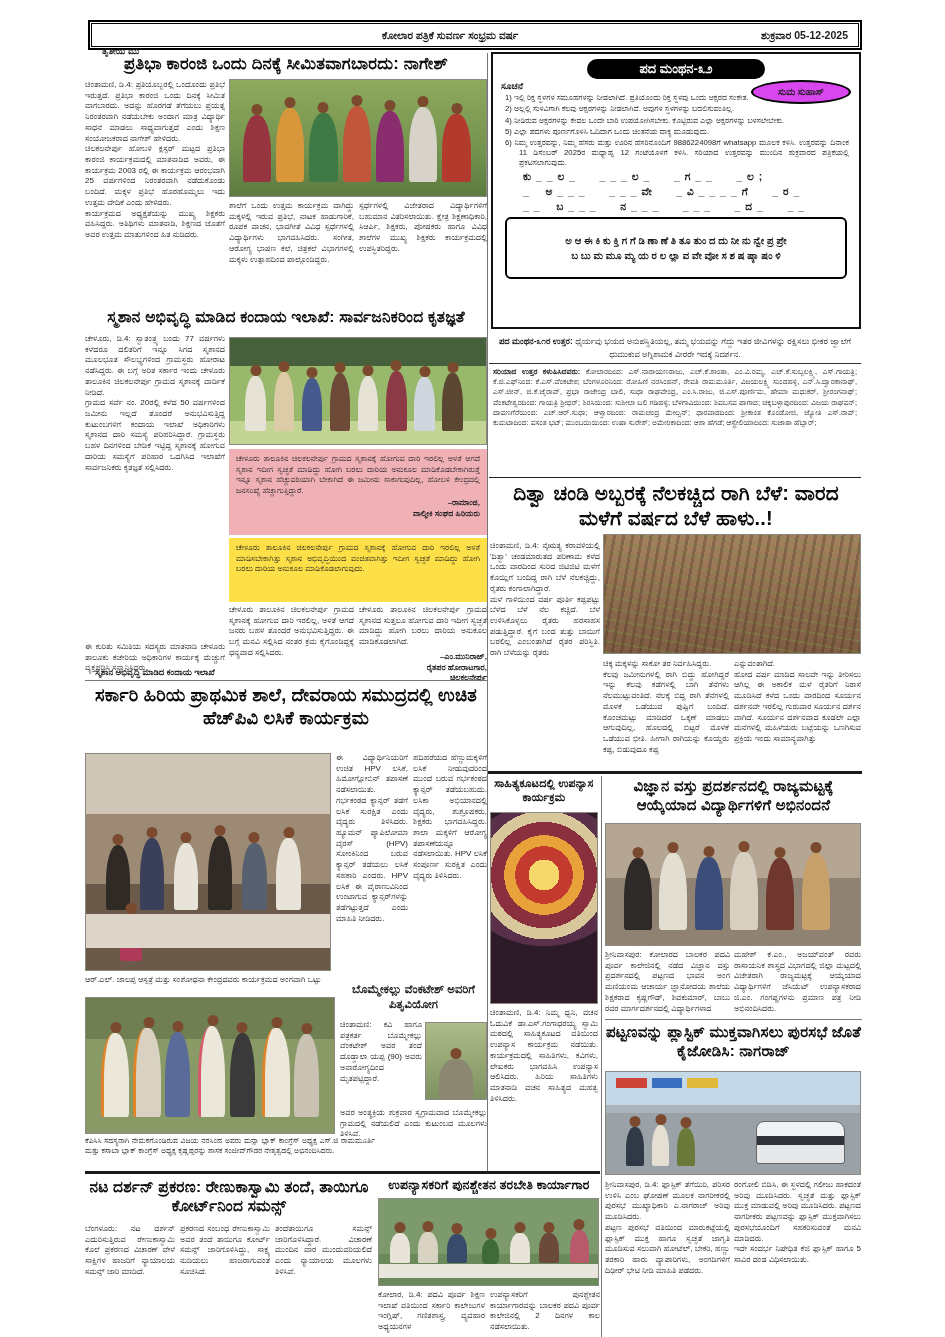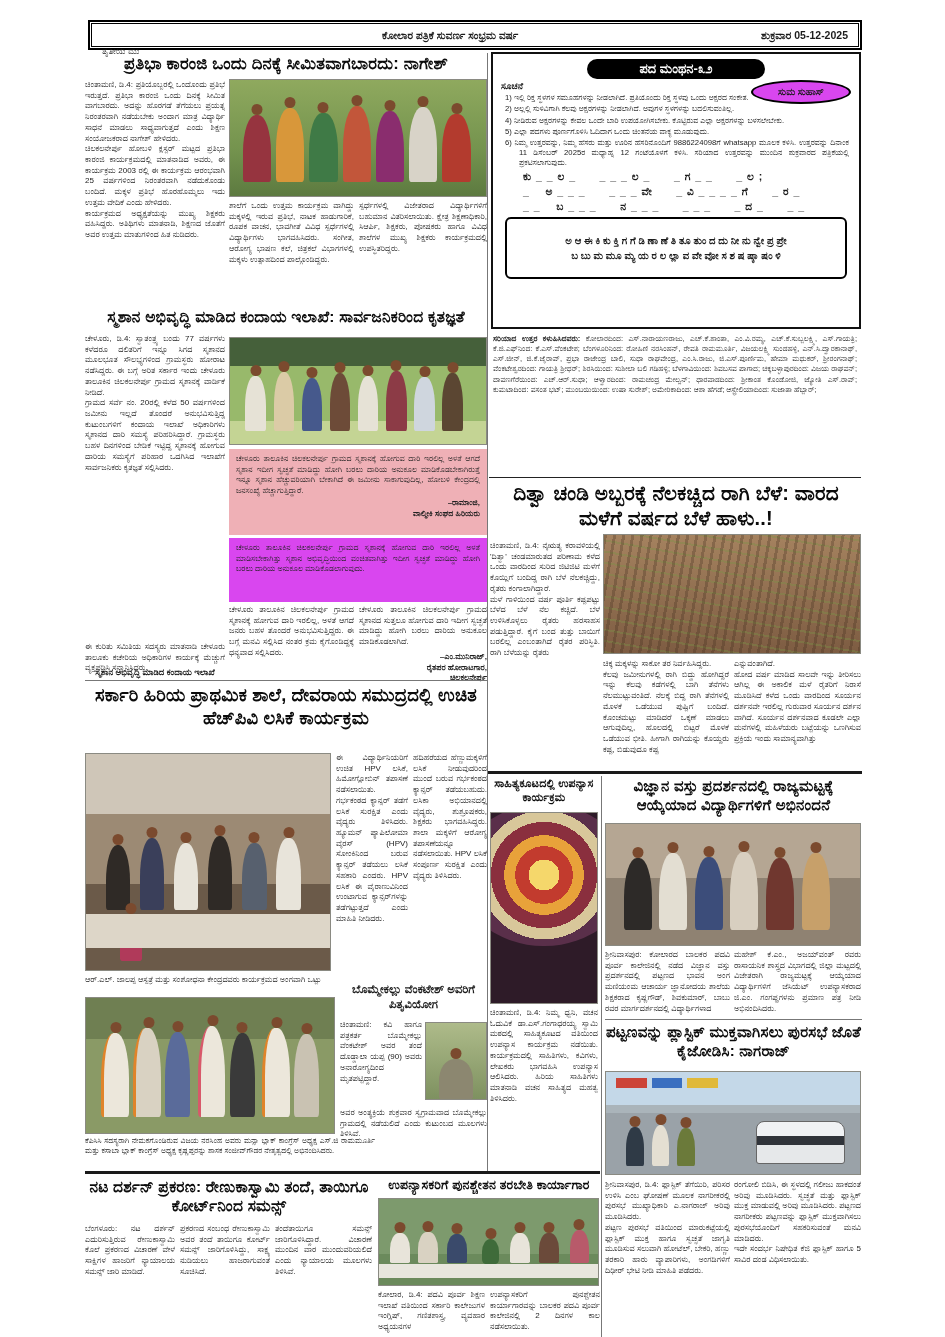--- a/index.html
+++ b/index.html
@@ -6,21 +6,21 @@
   body{width:945px;height:1337px;background:#ffffff;font-family:"Liberation Sans","DejaVu Sans",sans-serif;color:#1c1c1c;position:relative;overflow:hidden;}
   .abs{position:absolute;}
   .hl{font-weight:bold;color:#0b0b0b;text-align:center;line-height:1.25;letter-spacing:.2px;}
   .body{font-size:8px;line-height:1.34;text-align:justify;overflow:hidden;white-space:pre-line;color:#222;}
   .cap{font-size:7.6px;line-height:1.3;text-align:justify;overflow:hidden;color:#222;}
   .rule{background:#1a1a1a;}
   .thin{background:#777;}
   
   #masthead{left:88px;top:20px;width:770px;height:26px;border:2px solid #000;background:#fff;}
   #masthead .inner{position:absolute;inset:1px;border:1px solid #000;display:flex;align-items:center;justify-content:space-between;padding:0 10px;box-sizing:border-box;}
-  #masthead .ed{font-size:9px;font-weight:normal;margin-top:32px;}
+  #masthead .ed{font-size:9px;font-weight:bold;margin-top:32px;}
   #masthead .ti{font-size:10.5px;font-weight:bold;}
   #masthead .dt{font-size:10.5px;font-weight:bold;}
   
   #puzzle{left:491px;top:52px;width:370px;height:277px;border:2px solid #111;background:#fff;box-sizing:border-box;}
   .pz-title{margin:5px auto 0;width:178px;background:#000;color:#fff;text-align:center;border-radius:13px;font-size:13px;font-weight:bold;padding:2px 0;}
   .pz-oval{position:absolute;right:8px;top:26px;width:96px;height:20px;border:2px solid #000;border-radius:50%;display:flex;align-items:center;justify-content:center;font-size:9.5px;font-weight:bold;background:#d946ef;}
   .pz-note{font-size:9px;font-weight:bold;margin:2px 0 1px 8px;}
   .pz-ins{margin:0 10px 0 12px;font-size:7.7px;line-height:1.28;}
   .pz-ins div{padding-left:14px;text-indent:-14px;margin-bottom:1.5px;text-align:justify;}
   .pz-row{font-size:10.5px;font-weight:bold;margin:2px 0 2px 30px;white-space:pre;letter-spacing:1px;}
@@ -46,21 +46,21 @@
   .ph-sci{background:linear-gradient(180deg,#b5a693 0 45%,#8f8272 45%);}
   .ph-portrait{background:linear-gradient(180deg,#aebb8a,#7e9160);}
   .ph-street{background:linear-gradient(180deg,#c4d8e8 0 32%,#aab4ba 32% 40%,#9aa2a8 40%);}
   .ph-work{background:linear-gradient(180deg,#7d9a6d 0 64%,#6b8a5c 64%);}
   .ph-work::after{content:"";position:absolute;left:0;right:0;bottom:8%;height:17%;background:#e8e6dd;}
   .suv{position:absolute;right:6%;bottom:10%;width:34%;height:40%;background:linear-gradient(180deg,#f0f2f4 0 35%,#30343a 35% 55%,#e6e8ea 55%);border-radius:8px 10px 3px 3px;border:1px solid #666;}
   .awn{position:absolute;top:6%;height:10%;width:12%;}
   
   .qbox{position:absolute;box-sizing:border-box;padding:5px 7px;font-size:7.8px;line-height:1.35;text-align:justify;color:#222;}
   .qpink{background:#efb0b6;}
-  .qyellow{background:#d946ef;}
+  .qyellow{background:#fde047;}
   .qsig{display:block;text-align:right;font-weight:bold;white-space:pre-line;margin-top:2px;}
   .subhead{font-weight:bold;font-size:8.5px;margin-top:45px;}
   .obit-hl{font-weight:bold;font-size:11.5px;text-align:center;line-height:1.3;}
   .obit-photo{float:right;width:62px;height:78px;margin:2px 0 2px 3px;}
 </style>
 </head>
 <body>
 
 <div id="masthead" class="abs">
   <div class="inner">
@@ -102,20 +102,24 @@
   <div class="pz-row">ಕು _ _ ಲ _      _ _ _ ಲ _      _ ಗ _ _      _ ಲ ;</div>
   <div class="pz-row">_    ಅ _ _ _      _ _ _ ವೇ      _ ವಿ _ _ _ _ ಗೆ      _ ರ _</div>
   <div class="pz-row">_ _    ಬ _ _ _      ನ _ _ _      _ _ _      _ ದ _      _ _</div>
   <div class="pz-bank">
     <div>ಅ ಆ ಈ ಕಿ ಕು ಕ್ತಿ ಗ ಗೆ ಡಿ ಣಾ ಣೆ ತಿ ತೂ ತುಂ ದ ದು ನೀ ನು ನ್ವೇ ಪ್ರ ಪ್ರೇ</div>
     <div>ಬ ಬು ಮ ಮೂ ಮ್ಯ ಯ ರ ಲ ಲ್ಲಾ ವ ವೇ ವೋ ಸ ಶ ಷ ಷ್ಕಾ ಷಂ ಳಿ</div>
   </div>
 </div>
 
 <div id="answers" class="abs">
+  <div class="ans-head">
+    <span class="lb">ಪದ ಮಂಥನ-೩೧ರ ಉತ್ತರ:</span>
+    <span>ಧೈರ್ಯವು ಭಯದ ಅನುಪಸ್ಥಿತಿಯಲ್ಲ, ತಮ್ಮ ಭಯವನ್ನು ಗೆದ್ದು ಇತರ ಜೀವಿಗಳನ್ನು ರಕ್ಷಿಸಲು ಭೀಕರ ಜ್ವಾಲೆಗೆ ಧುಮುಕುವ ಅಗ್ನಿಶಾಮಕ ವೀರರೇ ಇದಕ್ಕೆ ನಿದರ್ಶನ.</span>
+  </div>
   <div class="ans-senders">
     <span class="lb">ಸರಿಯಾದ ಉತ್ತರ ಕಳುಹಿಸಿದವರು: </span>
     <span>ಕೋಲಾರದಿಂದ: ಎಸ್.ನಾರಾಯಣರಾಜು, ಎಚ್.ಕೆ.ಶಾಂತಾ, ಎಂ.ವಿ.ರಮ್ಯ, ಎಚ್.ಕೆ.ಸುಬ್ಬಲಕ್ಷ್ಮಿ, ಎಸ್.ಗಾಯತ್ರಿ; ಕೆ.ಜಿ.ಎಫ್‌ನಿಂದ: ಕೆ.ಎಸ್.ವೆಂಕಟೇಶ; ಬೆಂಗಳೂರಿನಿಂದ: ರೋಹಿಣಿ ನರಸಿಂಹನ್, ರೇವತಿ ರಾಮಮೂರ್ತಿ, ವಿಜಯಲಕ್ಷ್ಮಿ ಸುಂಡಹಳ್ಳಿ, ಎನ್.ಸಿ.ದ್ವಾರಕಾನಾಥ್, ಎಸ್.ಜೀನ್, ಜಿ.ಕೆ.ಜೈರಾವ್, ಪ್ರಭಾ ರಾಜೇಂದ್ರ ಬಾಲಿ, ಸುಧಾ ರಾಘವೇಂದ್ರ, ಎಂ.ಸಿ.ರಾಜು, ಜಿ.ಎಸ್.ಪೂರ್ಣಿಮ, ಹೇಮಾ ಮಧುಕರ್, ಶ್ರೀರಂಗನಾಥ್; ವೆಂಕಟೇಶ್ವರದಿಂದ: ಗಾಯತ್ರಿ ಶ್ರೀಧರ್; ಶಿರಸಿಯಿಂದ: ಸುಶೀಲಾ ಬಲಿ ಗಡಿಹಳ್ಳಿ; ಬೆಳಗಾವಿಯಿಂದ: ಶಿವಬಸವ ಪಾಗಾದ; ಚಿಕ್ಕಬಳ್ಳಾಪುರದಿಂದ: ವಿಜಯ ರಾಘವನ್; ದಾವಣಗೆರೆಯಿಂದ: ಎಚ್.ಆರ್.ಸುಧಾ; ಆಳ್ವಾರದಿಂದ: ರಾಮಚಂದ್ರ ಮೇಲ್ವನ್; ಧಾರವಾಡದಿಂದ: ಶ್ರೀಕಾಂತ ಕೊಂಡೋಜಿ, ಜ್ಯೋತಿ ಎಸ್.ರಾವ್; ಕುಮಟಾದಿಂದ: ವಸಂತ ಭಟ್; ಮುಂಬಯಿಯಿಂದ: ಉಷಾ ಸುರೇಶ್; ಅಮೇರಿಕಾದಿಂದ: ಆಶಾ ಹೆಗಡೆ; ಆಸ್ಟ್ರೇಲಿಯಾದಿಂದ: ಸುಜಾತಾ ಹೆಬ್ಬಾರ್;</span>
   </div>
 </div>
 
 <div class="abs hl" style="left:490px;top:481px;width:372px;height:56px;font-size:20px;">ದಿತ್ವಾ ಚಂಡಿ ಅಬ್ಬರಕ್ಕೆ ನೆಲಕಚ್ಚಿದ ರಾಗಿ ಬೆಳೆ: ವಾರದ ಮಳೆಗೆ ವರ್ಷದ ಬೆಳೆ ಹಾಳು..!</div>
 <div class="abs body" style="left:490px;top:541px;width:110px;height:228px;">ಚಿಂತಾಮಣಿ, ಡಿ.4: ನೈಋತ್ಯ ಕರಾವಳಿಯಲ್ಲಿ 'ದಿತ್ವಾ' ಚಂಡಮಾರುತದ ಪರಿಣಾಮ ಕಳೆದ ಒಂದು ವಾರದಿಂದ ಸುರಿದ ಜಿಟಿಜಿಟಿ ಮಳೆಗೆ ಕೊಯ್ಲಿಗೆ ಬಂದಿದ್ದ ರಾಗಿ ಬೆಳೆ ನೆಲಕಚ್ಚಿದ್ದು, ರೈತರು ಕಂಗಾಲಾಗಿದ್ದಾರೆ.
 ಮಳೆ ಗಾಳಿಯಿಂದ ವರ್ಷ ಪೂರ್ತಿ ಕಷ್ಟಪಟ್ಟು ಬೆಳೆದ ಬೆಳೆ ನೆಲ ಕಚ್ಚಿದೆ. ಬೆಳೆ ಉಳಿಸಿಕೊಳ್ಳಲು ರೈತರು ಹರಸಾಹಸ ಪಡುತ್ತಿದ್ದಾರೆ. ಕೈಗೆ ಬಂದ ತುತ್ತು ಬಾಯಿಗೆ ಬರಲಿಲ್ಲ ಎಂಬಂತಾಗಿದೆ ರೈತರ ಪರಿಸ್ಥಿತಿ. ರಾಗಿ ಬೆಳೆಯನ್ನು ರೈತರು</div>
 <div class="photo ph-ragi" style="left:603px;top:534px;width:258px;height:120px;"></div>

